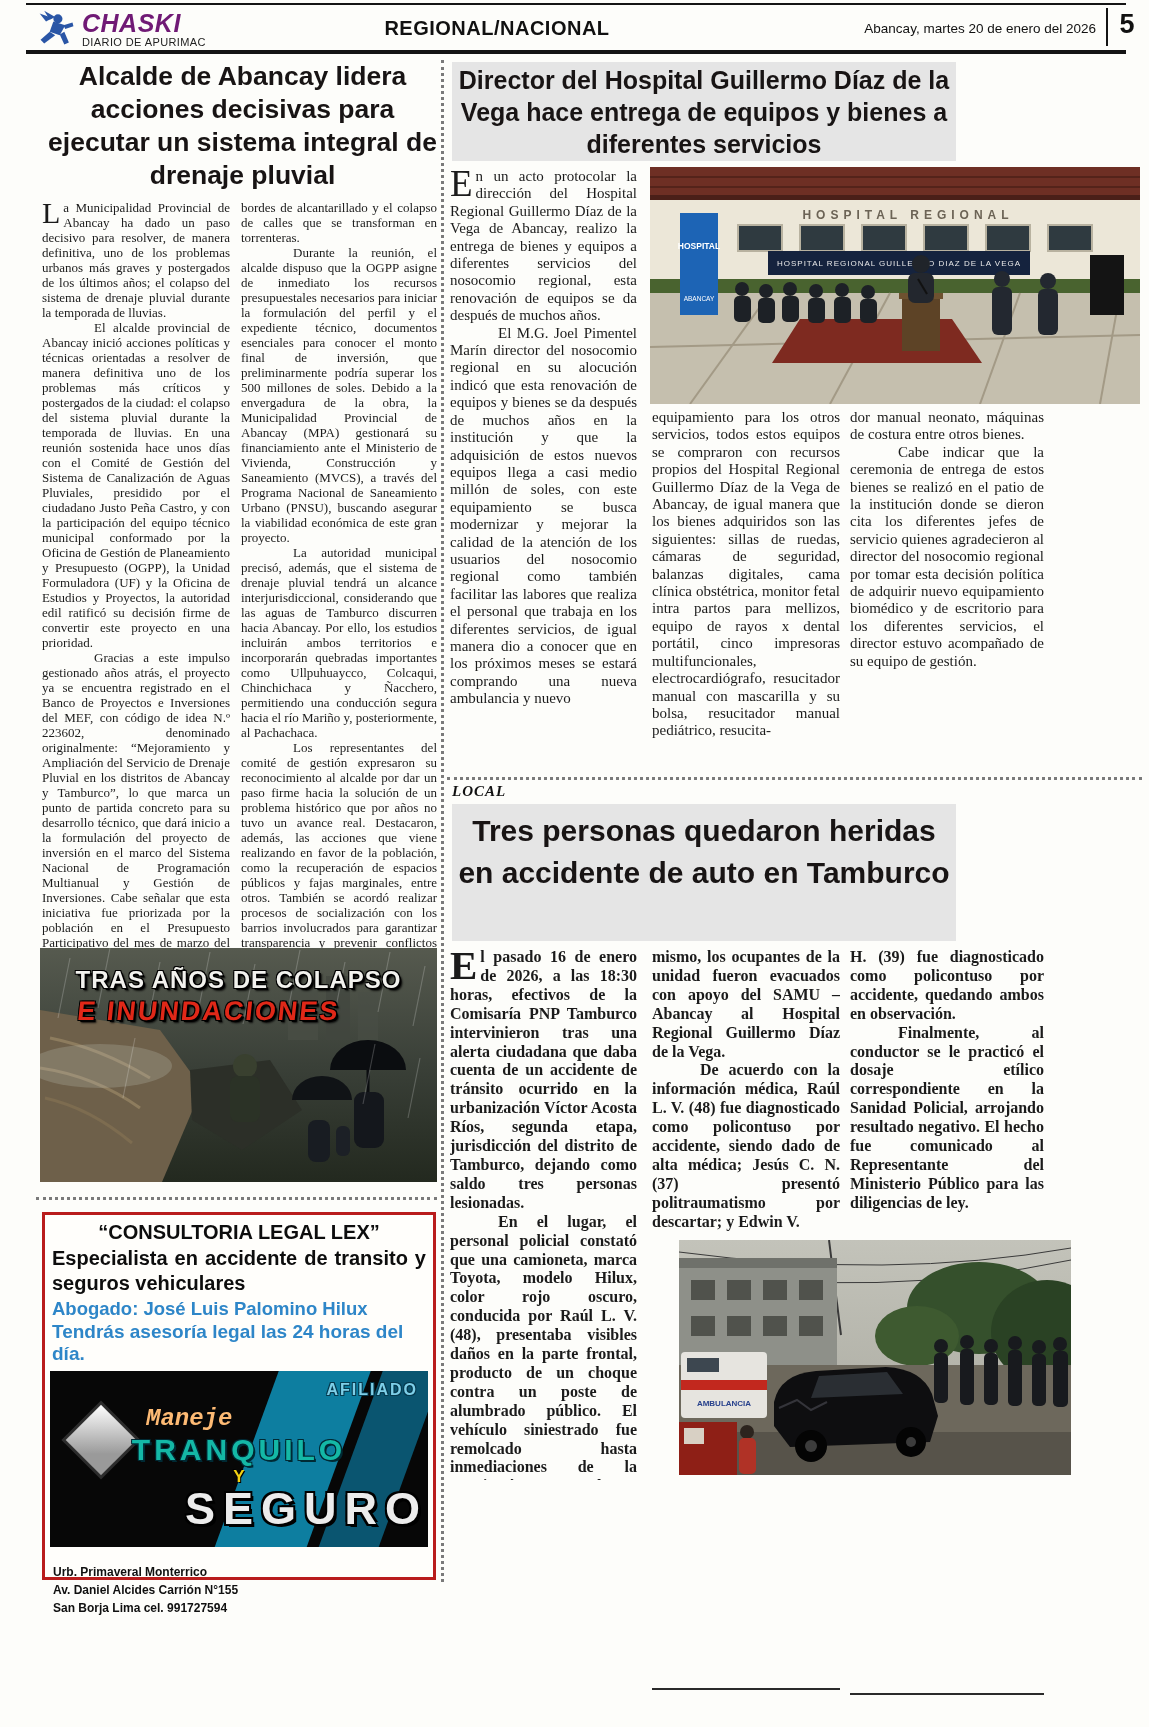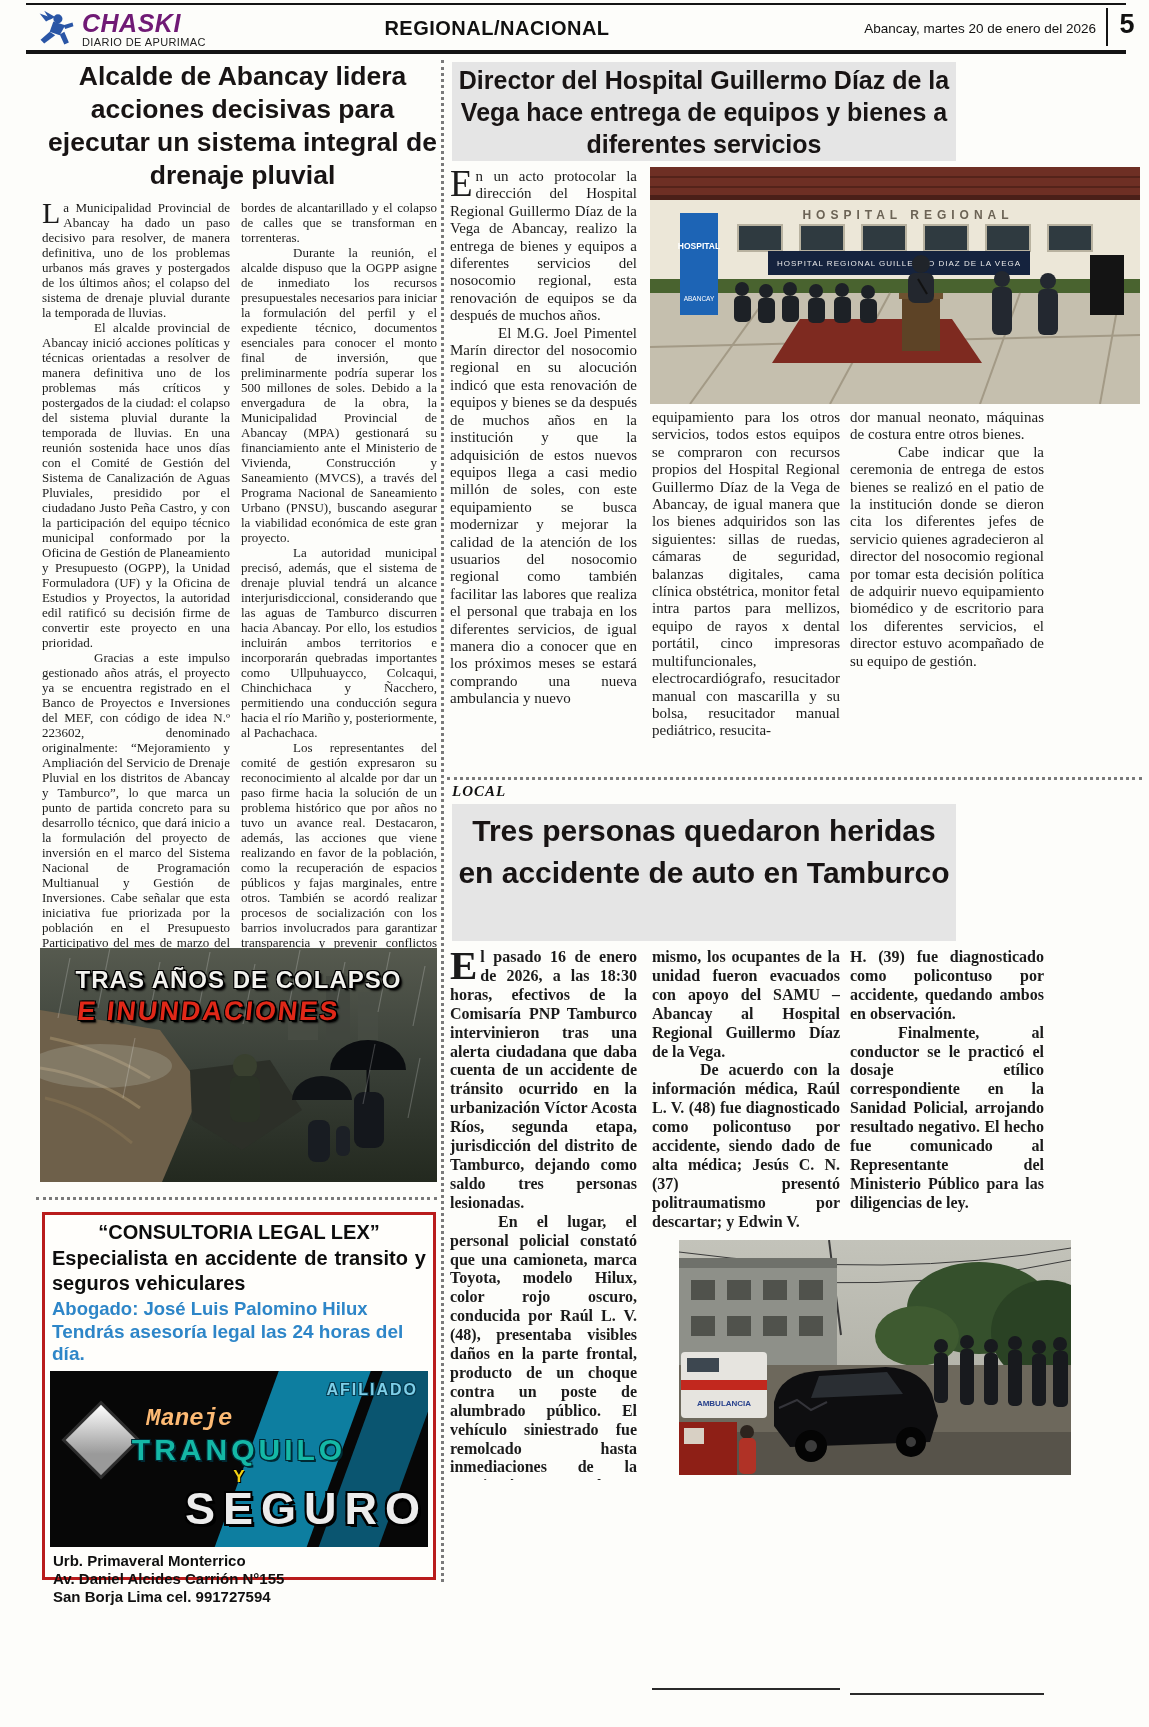--- a/index.html
+++ b/index.html
@@ -83,21 +83,21 @@
   #ad-cube{position:absolute;left:26px;top:44px;width:50px;height:50px;background:linear-gradient(135deg,#ffffff,#9a9a9a 70%);transform:rotate(45deg);box-shadow:0 0 0 3px #2c2c2c;}
   #ad-affiliate{position:absolute;right:10px;top:10px;font-weight:bold;font-size:16px;letter-spacing:2px;color:#7ecfe8;
                 text-shadow:1px 1px 0 #063a4e,-1px -1px 0 #063a4e,1px -1px 0 #063a4e,-1px 1px 0 #063a4e;}
   #ad-maneje{position:absolute;left:96px;top:34px;font-family:Liberation Mono, monospace;font-style:italic;font-weight:bold;font-size:24px;color:#fdba74;}
   #ad-tranquilo{position:absolute;left:0;top:62px;width:100%;text-align:center;font-weight:bold;font-size:30px;letter-spacing:4px;color:#14b8a6;
                 text-shadow:2px 2px 0 #002a34,-1px -1px 0 #002a34,1px -1px 0 #002a34,-1px 1px 0 #002a34;}
   #ad-y{position:absolute;left:0;top:96px;width:100%;text-align:center;font-weight:bold;font-size:17px;color:#f2d112;
         text-shadow:1px 1px 0 #000,-1px -1px 0 #000;}
   #ad-seguro{position:absolute;left:0;top:112px;width:100%;text-align:right;font-weight:bold;font-size:45px;letter-spacing:8px;color:#ececec;
              text-shadow:3px 3px 0 #000,-2px -2px 0 #000,2px -2px 0 #000,-2px 2px 0 #000;}
-  #ad-address{padding:5px 8px 0;font-family:"Liberation Sans",sans-serif;font-weight:bold;font-size:15px;line-height:18px;color:#101010;}
+  #ad-address{padding:16px 8px 0;font-family:"Liberation Sans",sans-serif;font-weight:bold;font-size:12px;line-height:18px;color:#101010;}
 </style>
 </head>
 <body>
 
 <div class="page">
 
   <div id="rule-top" class="abs"></div>
 
   <div id="brand" class="abs">
     <span>

